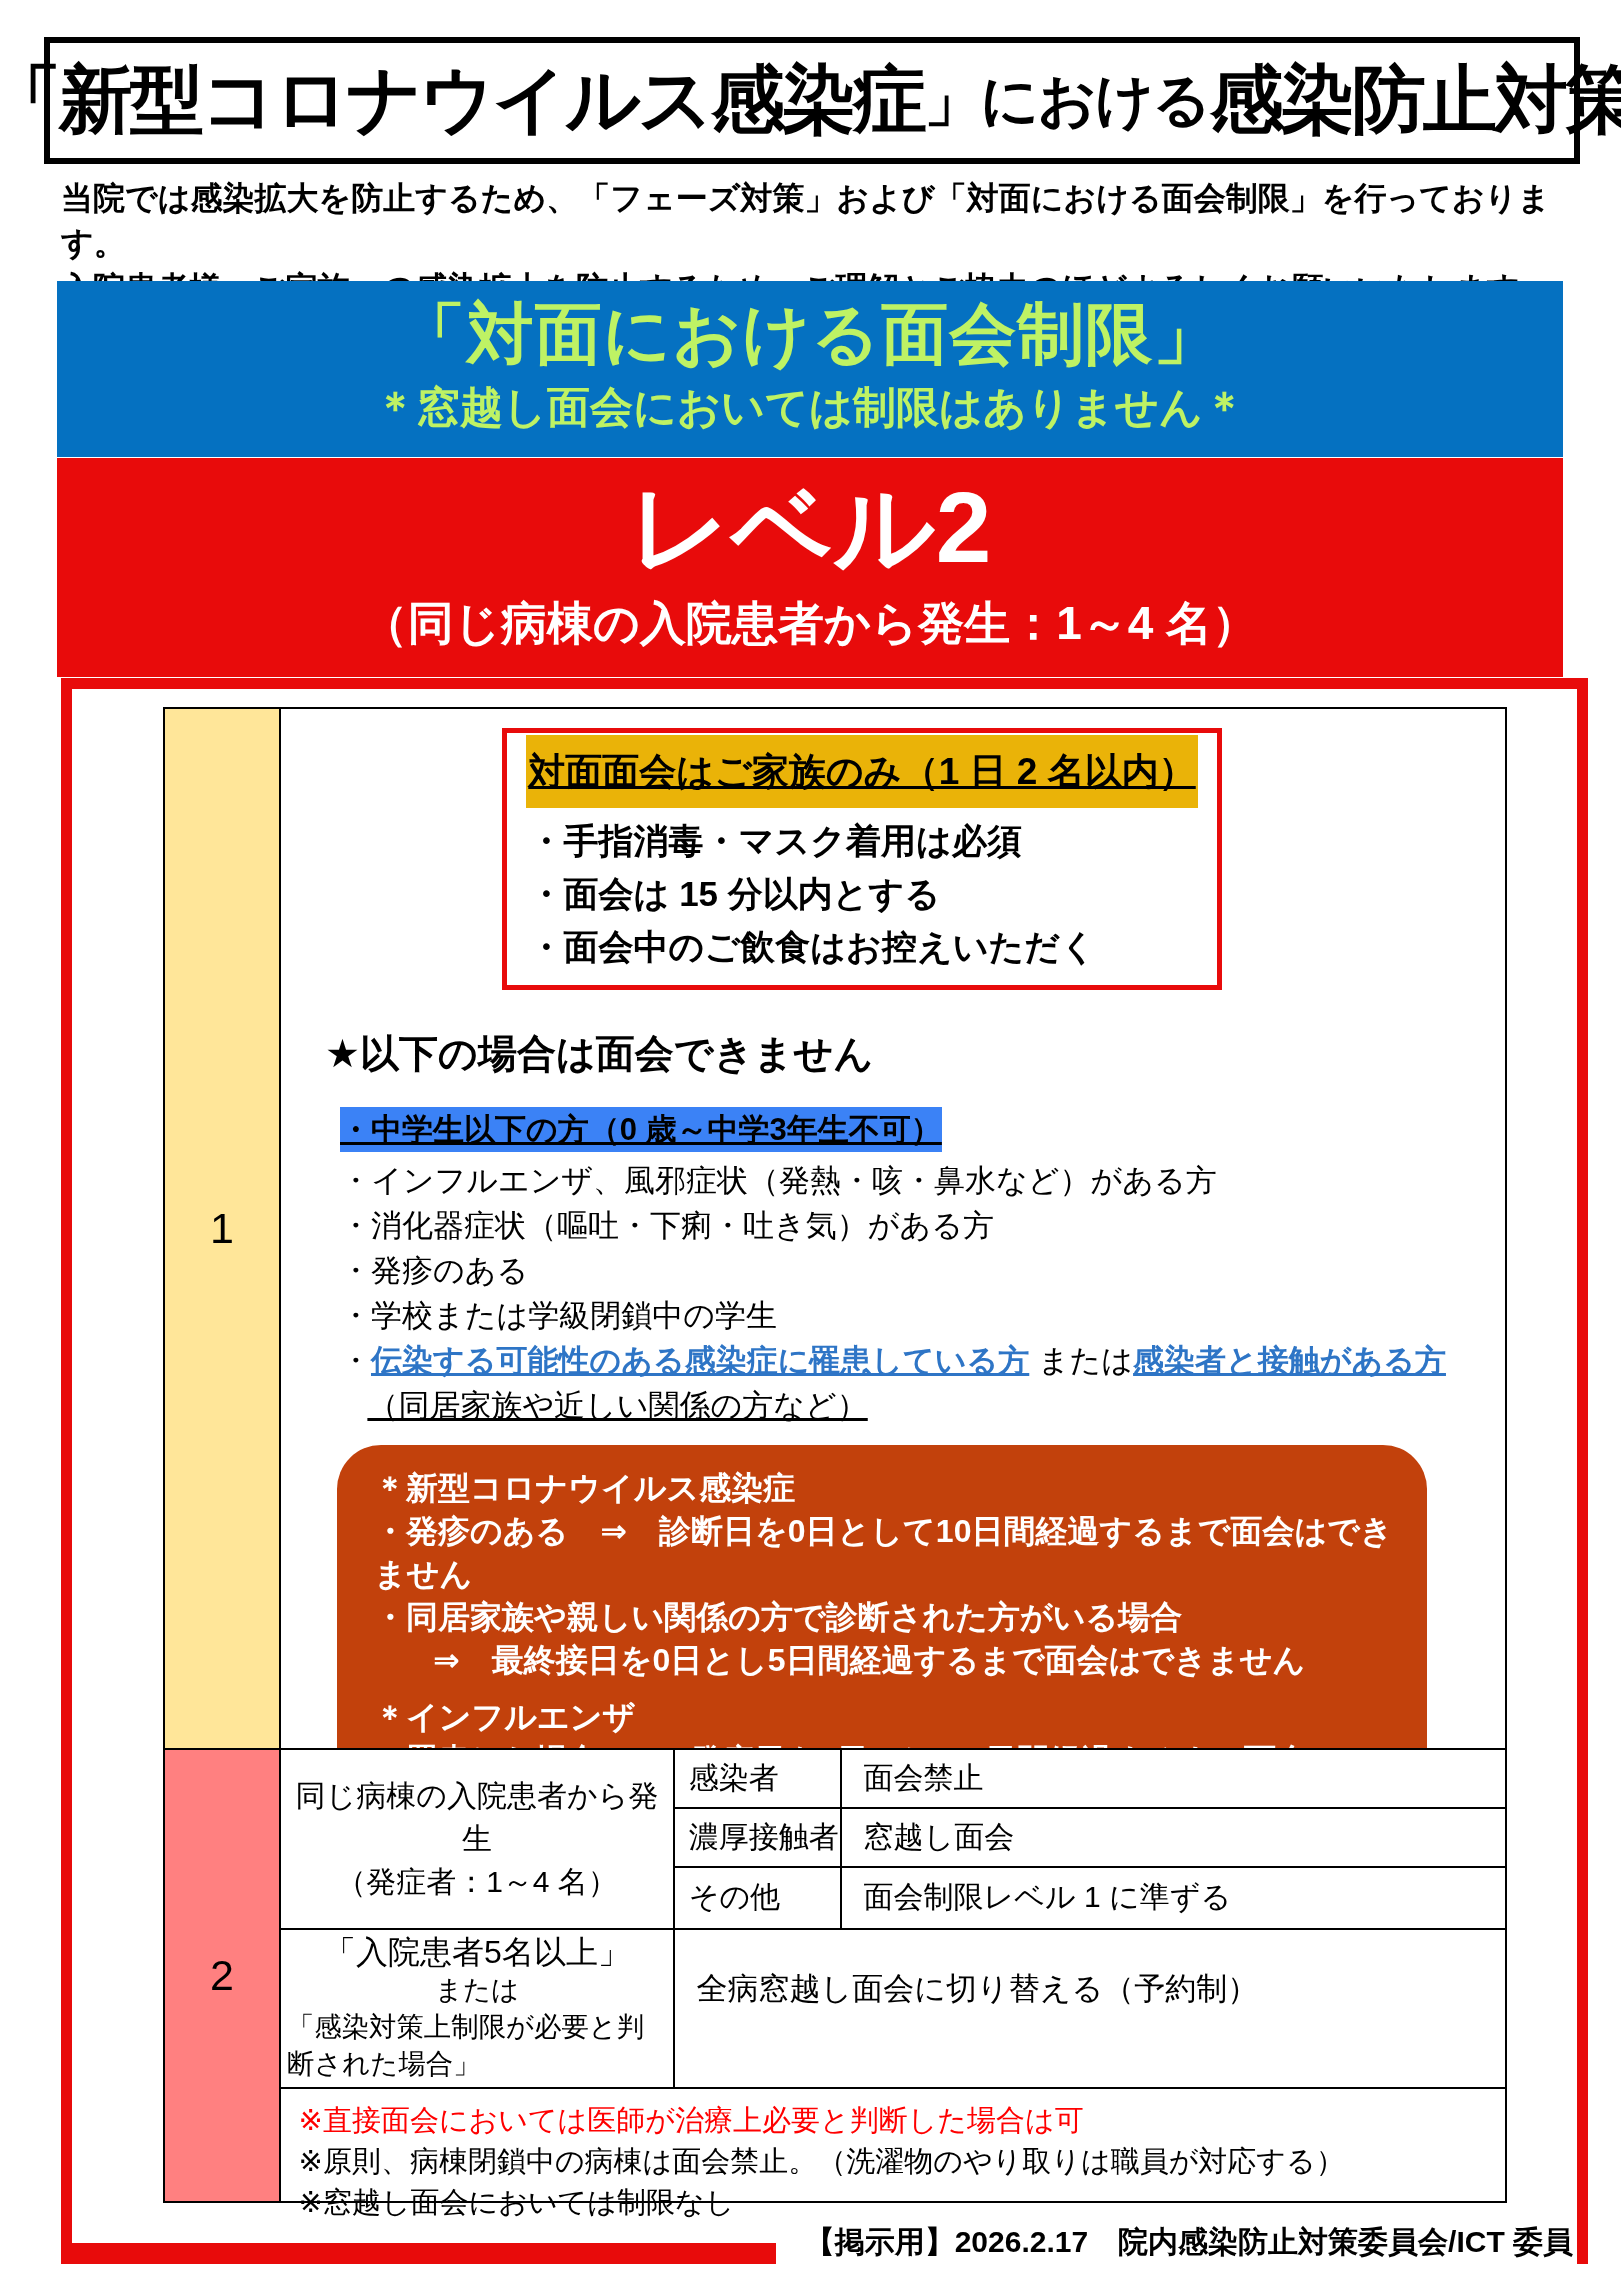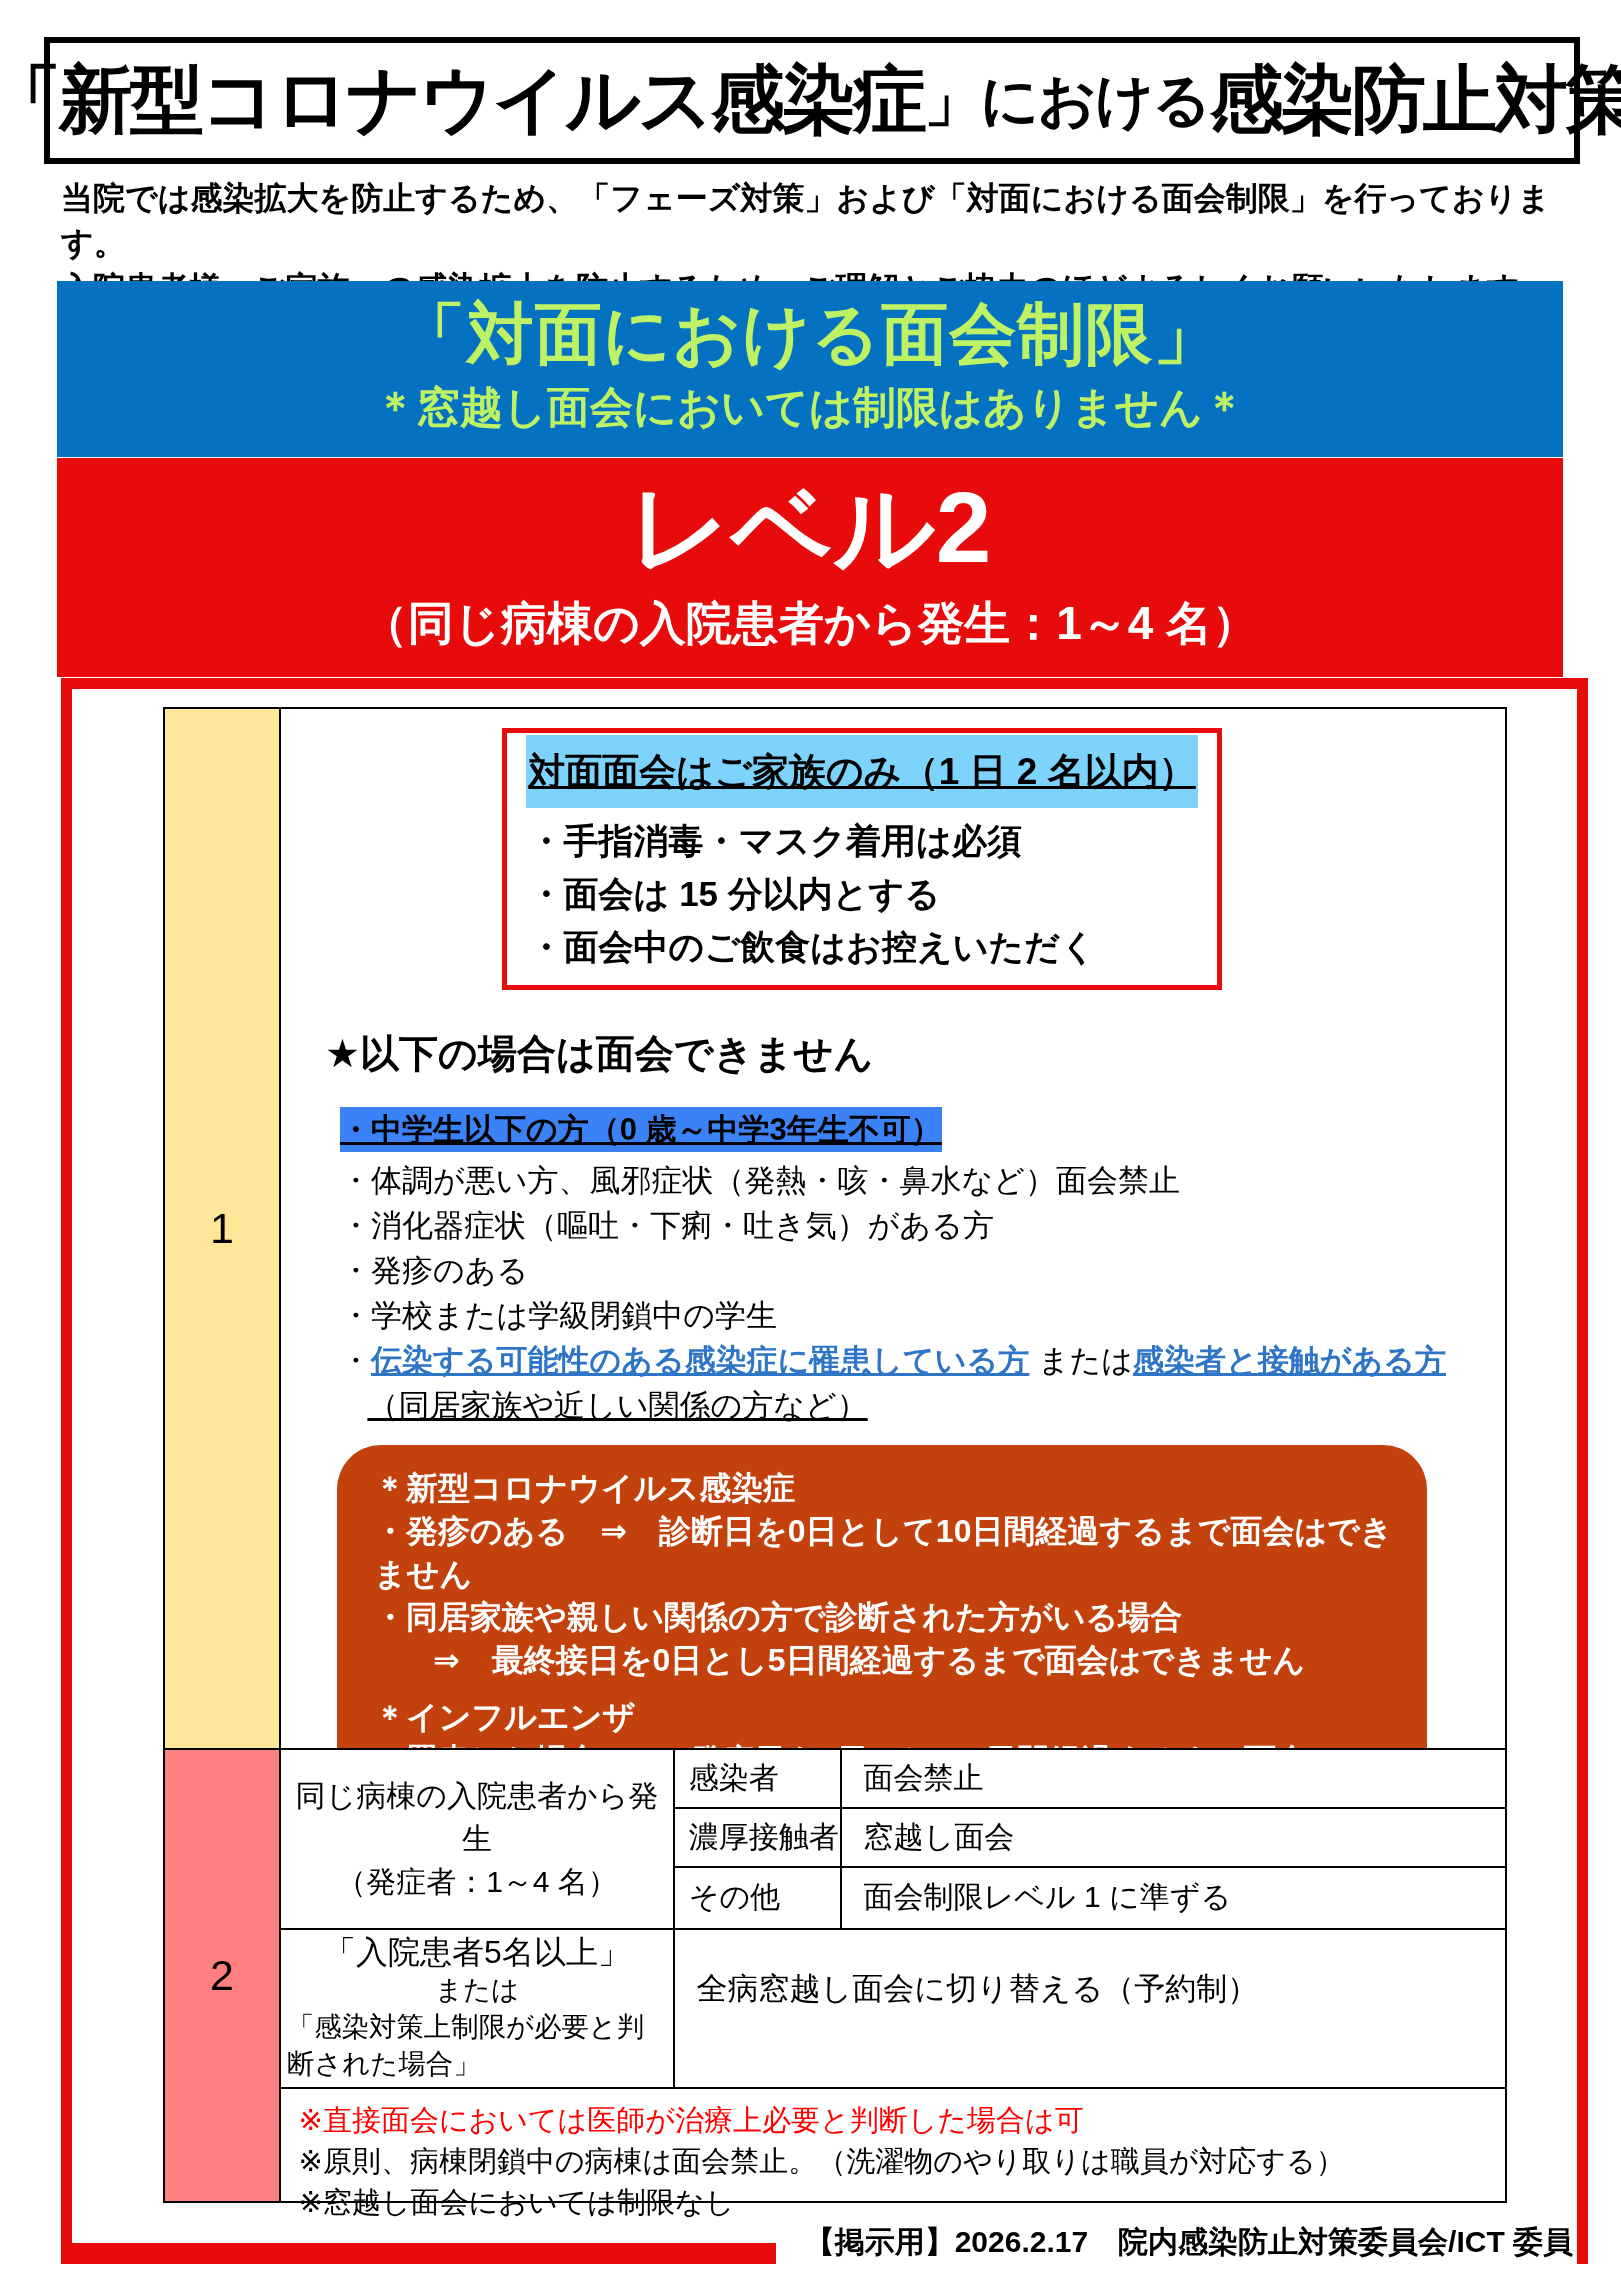--- a/index.html
+++ b/index.html
@@ -47,21 +47,21 @@
   .num  { width:116px; border-right:2.9px solid #000; flex:0 0 116px;
           display:flex; align-items:center; justify-content:center; font-size:43px; }
   .num-cream { background:#FFE699; }
   .num-pink  { background:#FF8080; }
   .content1 { flex:1; overflow:hidden; }
 
   
   .family-box { margin:19.6px 0 0 221px; width:720px; border:5.9px solid #E80B0B;
                 padding:13.7px 9.8px 9.8px 9.8px; }
   .fb-title { text-align:center; font-size:37px; font-weight:700; }
-  .fb-title span { background:#7dd3fc; text-decoration:underline; padding:16px 2px; }
+  .fb-title span { background:#eab308; text-decoration:underline; padding:16px 2px; }
   .fb-list { margin:17.6px 0 2px 11.8px; font-size:35px; font-weight:700; line-height:53px; }
 
   
   .star-heading { margin:37px 0 0 44px; font-size:39px; font-weight:700; }
   .nv-list { margin:25.5px 0 0 59px; font-size:31px; line-height:45px; }
   .nv-hl { display:inline-block; background:#3b82f6; font-weight:700;
            text-decoration:underline; margin-bottom:5.9px; }
   .nv-link { color:#2E75C6; font-weight:700; text-decoration:underline; }
   .nv-paren { padding-left:27.4px; text-decoration:underline; }
 
@@ -139,21 +139,21 @@
             <div>・手指消毒・マスク着用は必須</div>
             <div>・面会は 15 分以内とする</div>
             <div>・面会中のご飲食はお控えいただく</div>
           </div>
         </div>
 
         <div class="star-heading">★以下の場合は面会できません</div>
 
         <div class="nv-list">
           <div><span class="nv-hl">・中学生以下の方（0 歳～中学3年生不可）</span></div>
-          <div>・体調が悪い方、風邪症状（発熱・咳・鼻水など）面会禁止</div>
+          <div>・インフルエンザ、風邪症状（発熱・咳・鼻水など）がある方</div>
           <div>・消化器症状（嘔吐・下痢・吐き気）がある方</div>
           <div>・発疹のある</div>
           <div>・学校または学級閉鎖中の学生</div>
           <div><span>・</span><span class="nv-link">伝染する可能性のある感染症に罹患している方</span><span> または</span><span class="nv-link">感染者と接触がある方</span></div>
           <div><span class="nv-paren">（同居家族や近しい関係の方など）</span></div>
         </div>
 
         <div class="blue-box">
           <div>＊新型コロナウイルス感染症</div>
           <div>・発疹のある　⇒　診断日を0日として10日間経過するまで面会はできません</div>

